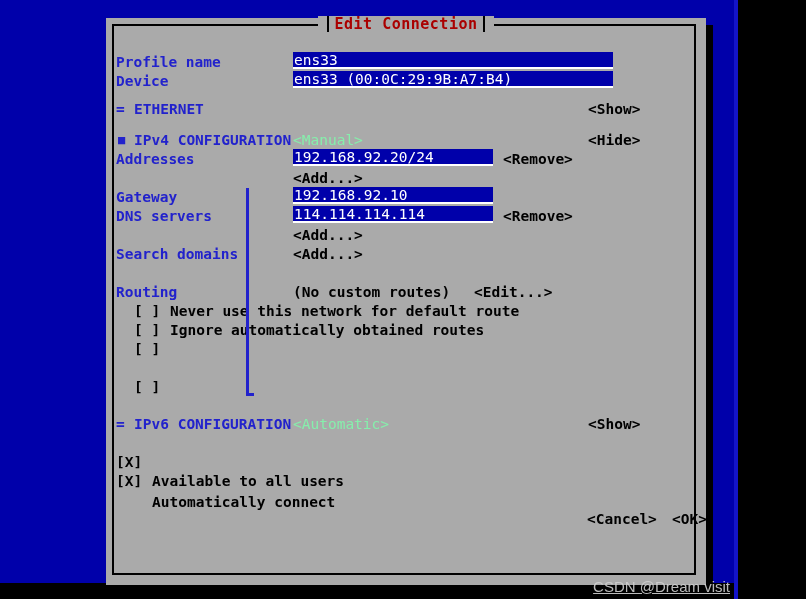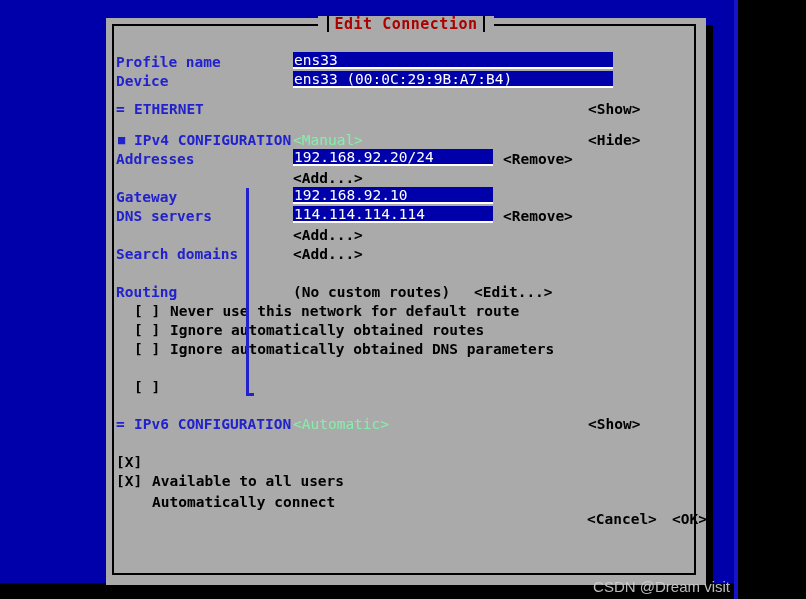--- a/index.html
+++ b/index.html
@@ -178,20 +178,21 @@
   
   #watermark {
     position: absolute;
     right: 8px;
     bottom: 4px;
     color: #d0d0d0;
     font-family: "Liberation Sans", sans-serif;
     font-size: 15px;
     white-space: nowrap;
     opacity: 0.9;
+    text-decoration: underline;
   }
 </style>
 </head>
 <body>
 
 <div id="screen">
 
   <div id="bottom-band"></div>
   <div id="right-edge"></div>
 
@@ -246,21 +247,20 @@
     <span class="txt-b" style="left:177px; top:243px;">(No custom routes)</span>
     <span class="txt-b" style="left:358px; top:243px;">&lt;Edit...&gt;</span>
 
     <span class="txt-b" style="left:18px; top:262px;">[ ]</span>
     <span class="txt-b" style="left:54px; top:262px;">Never use this network for default route</span>
 
     <span class="txt-b" style="left:18px; top:281px;">[ ]</span>
     <span class="txt-b" style="left:54px; top:281px;">Ignore automatically obtained routes</span>
 
     <span class="txt-b" style="left:18px; top:300px;">[ ]</span>
-    <span class="txt-b" style="left:54px; top:300px;">Ignore automatically obtained DNS parameters</span>
 
     <span class="txt-b" style="left:18px; top:338px;">[ ]</span>
 
     <div id="tree-line"></div>
     <div id="tree-line-foot"></div>
 
     <span class="sect-marker" style="left:0px; top:375px;">=</span>
     <span class="sect-label" style="left:18px; top:375px;">IPv6 CONFIGURATION</span>
     <span class="sect-value" style="left:177px; top:375px;">&lt;Automatic&gt;</span>
     <span class="sect-toggle" style="left:472px; top:375px;">&lt;Show&gt;</span>

